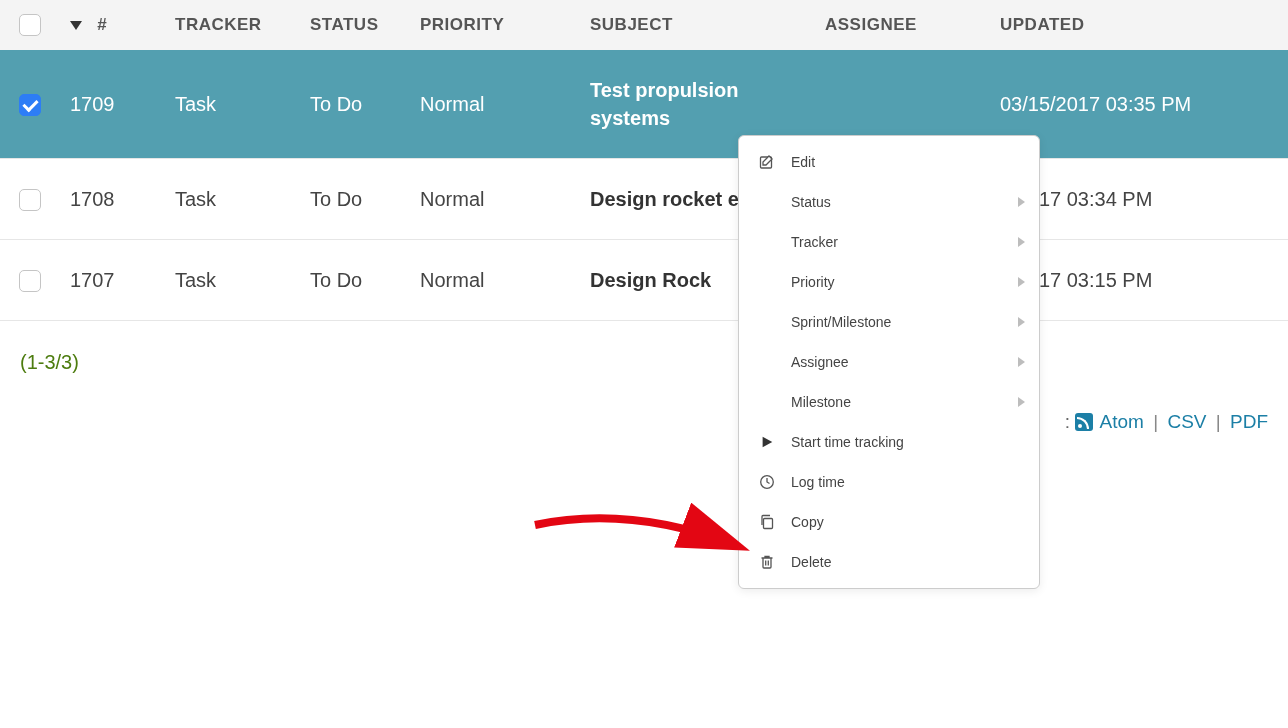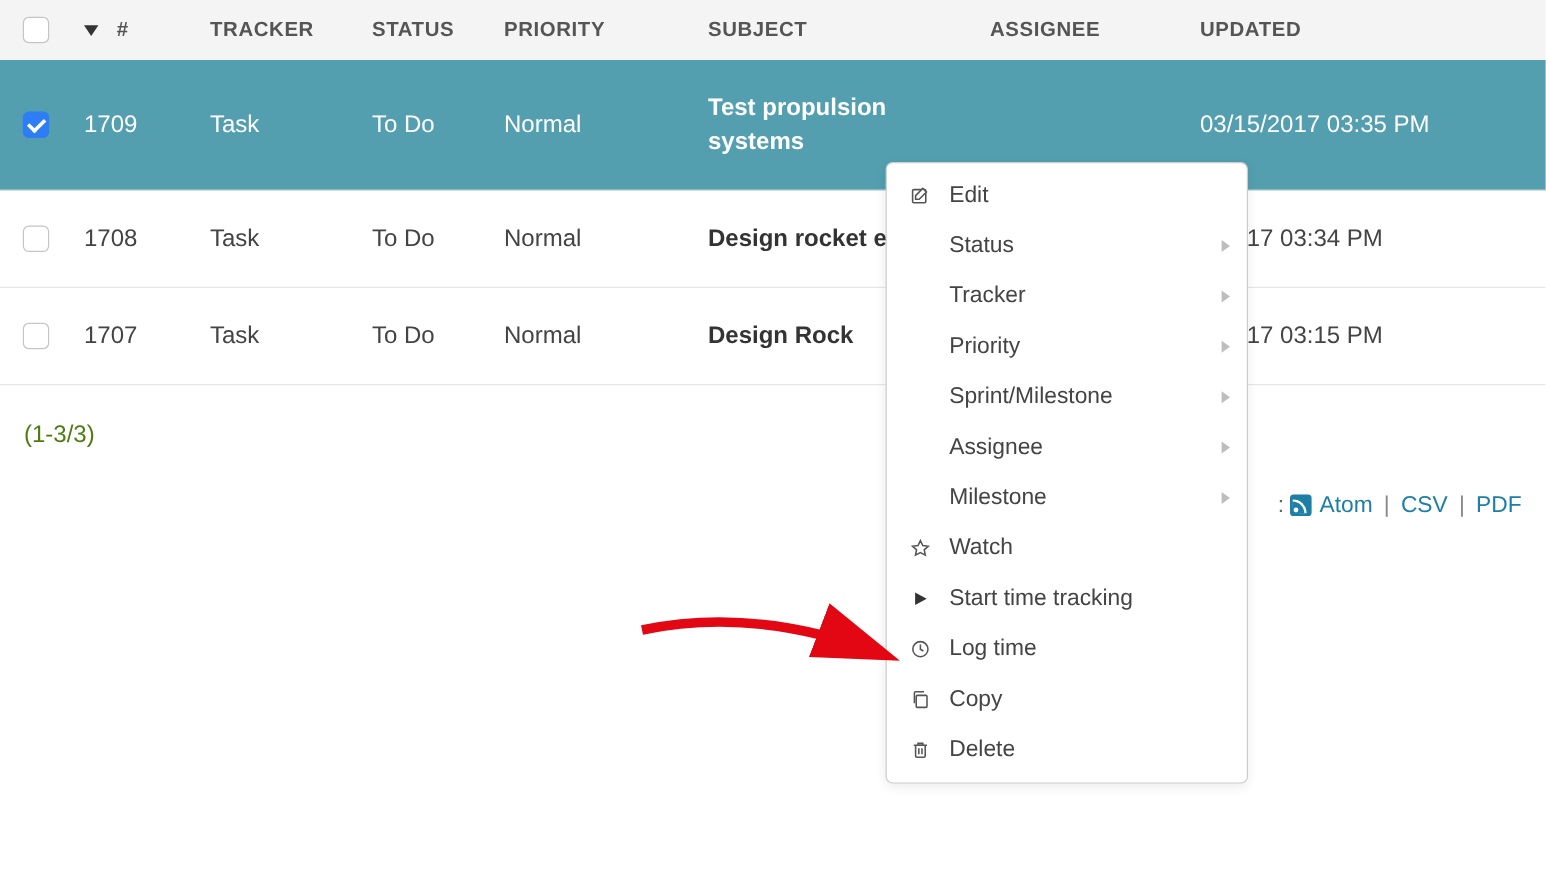--- a/index.html
+++ b/index.html
@@ -157,21 +157,21 @@
       border: 1px solid #ccc;
       border-radius: 6px;
       box-shadow: 0 2px 10px rgba(0,0,0,0.08);
       padding: 6px 0;
       z-index: 50;
     }
     .menu-item {
       display: flex;
       align-items: center;
       padding: 10px 18px;
-      font-size: 19px;
+      font-size: 14px;
       color: #444;
       cursor: pointer;
       position: relative;
     }
     .menu-item .mi-icon {
       width: 20px;
       height: 20px;
       margin-right: 14px;
       display: inline-flex;
       align-items: center;
@@ -313,28 +313,20 @@
     <span>Assignee</span>
     <span class="chevron"></span>
   </div>
   <div class="menu-item no-icon">
     <span class="mi-icon"></span>
     <span>Milestone</span>
     <span class="chevron"></span>
   </div>
   <div class="menu-item">
     <span class="mi-icon">
-      <svg viewBox="0 0 16 16" width="16" height="16" fill="none" stroke="#555" stroke-width="1.3">
-          <path d="M8 1.5l2 4.2 4.5.5-3.3 3 .9 4.4L8 11.5l-4.1 2.1.9-4.4L1.5 6.2l4.5-.5L8 1.5z"></path>
-        </svg>
-    </span>
-    <span>Watch</span>
-  </div>
-  <div class="menu-item">
-    <span class="mi-icon">
       <svg viewBox="0 0 16 16" width="14" height="14">
           <path d="M3 2v12l11-6z" fill="#333"></path>
         </svg>
     </span>
     <span>Start time tracking</span>
   </div>
   <div class="menu-item">
     <span class="mi-icon">
       <svg viewBox="0 0 16 16" width="16" height="16" fill="none" stroke="#555" stroke-width="1.3">
           <circle cx="8" cy="8" r="6.3"></circle>

